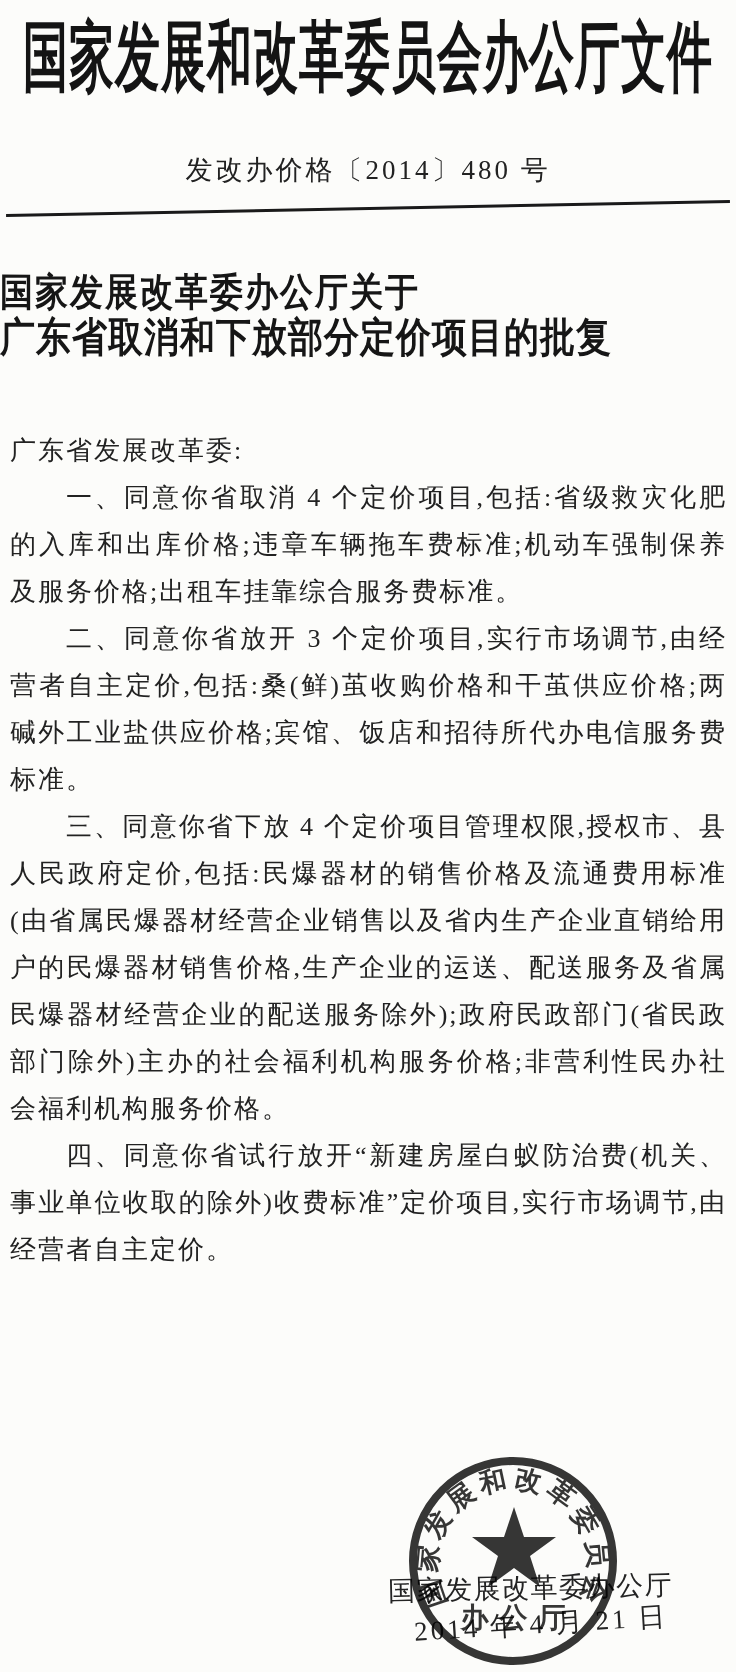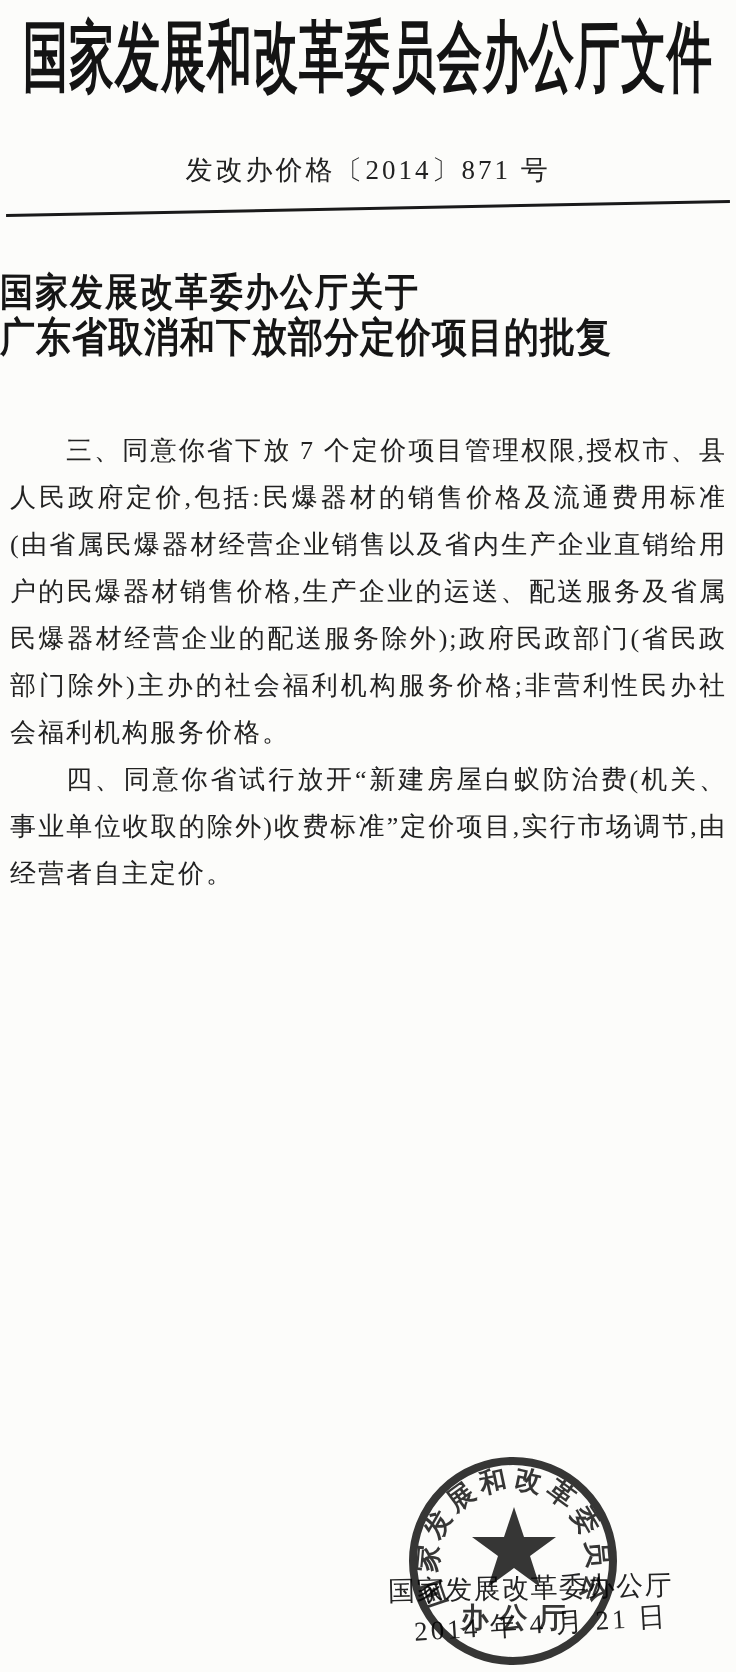--- a/index.html
+++ b/index.html
@@ -90,31 +90,34 @@
   .seal .arc-text{font-size:27px;letter-spacing:5px;font-weight:bold;}
   .seal .center-text{font-size:28px;letter-spacing:11px;font-weight:bold;}
 </style>
 </head>
 <body>
 
 <div class="page">
 
   <div class="masthead">国家发展和改革委员会办公厅文件</div>
 
-  <div class="doc-number">发改办价格〔2014〕871 号</div>
+  <div class="doc-number">发改办价格〔2014〕480 号</div>
 
   <div class="head-rule"></div>
 
   <div class="title-block">
     <div class="title-line title-line1">国家发展改革委办公厅关于</div>
     <div class="title-line title-line2">广东省取消和下放部分定价项目的批复</div>
   </div>
 
   <div class="body-text">
-    <p class="indent">三、同意你省下放 7 个定价项目管理权限,授权市、县人民政府定价,包括:民爆器材的销售价格及流通费用标准(由省属民爆器材经营企业销售以及省内生产企业直销给用户的民爆器材销售价格,生产企业的运送、配送服务及省属民爆器材经营企业的配送服务除外);政府民政部门(省民政部门除外)主办的社会福利机构服务价格;非营利性民办社会福利机构服务价格。</p>
+    <p>广东省发展改革委:</p>
+    <p class="indent">一、同意你省取消 4 个定价项目,包括:省级救灾化肥的入库和出库价格;违章车辆拖车费标准;机动车强制保养及服务价格;出租车挂靠综合服务费标准。</p>
+    <p class="indent">二、同意你省放开 3 个定价项目,实行市场调节,由经营者自主定价,包括:桑(鲜)茧收购价格和干茧供应价格;两碱外工业盐供应价格;宾馆、饭店和招待所代办电信服务费标准。</p>
+    <p class="indent">三、同意你省下放 4 个定价项目管理权限,授权市、县人民政府定价,包括:民爆器材的销售价格及流通费用标准(由省属民爆器材经营企业销售以及省内生产企业直销给用户的民爆器材销售价格,生产企业的运送、配送服务及省属民爆器材经营企业的配送服务除外);政府民政部门(省民政部门除外)主办的社会福利机构服务价格;非营利性民办社会福利机构服务价格。</p>
     <p class="indent">四、同意你省试行放开“新建房屋白蚁防治费(机关、事业单位收取的除外)收费标准”定价项目,实行市场调节,由经营者自主定价。</p>
   </div>
 
   <div class="signature-line">国家发展改革委办公厅</div>
 
   <div class="date-line">2014 年 4 月 21 日</div>
 
   <svg class="seal" viewBox="0 0 220 220">
     <circle cx="110" cy="110" r="100" fill="none" stroke="#121212" stroke-width="8"></circle>
     <path id="sealArc" d="M 41 145 A 76 76 0 1 1 179 145" fill="none"></path>

